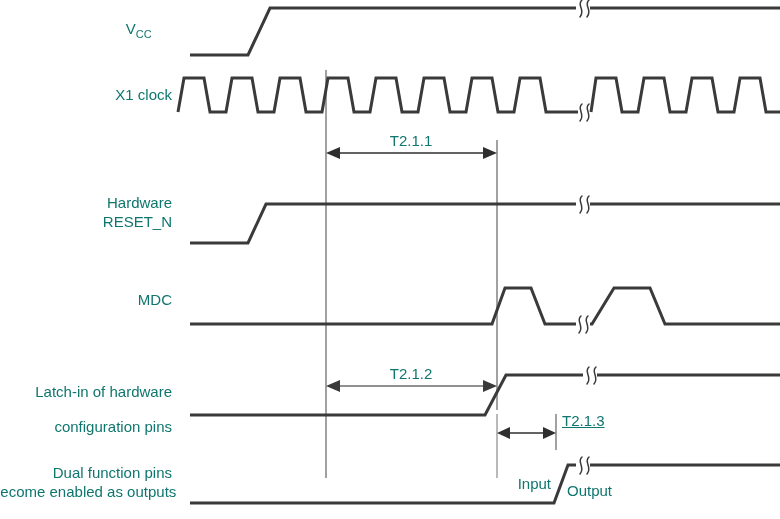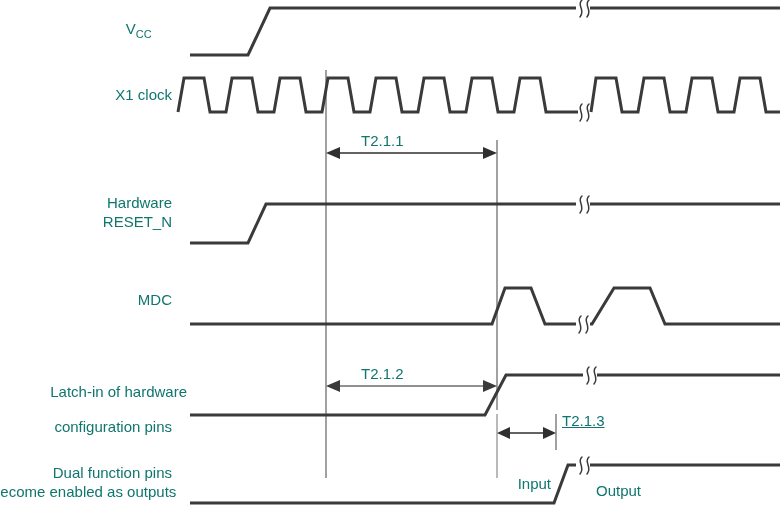--- a/index.html
+++ b/index.html
@@ -70,21 +70,21 @@
     color: #0f766e;
     font-family: "Liberation Sans", sans-serif;
     font-size: 15px;
     line-height: 19px;
     white-space: nowrap;
   }
   .lbl.right {
     text-align: right;
   }
   .lbl.center {
-    text-align: left;
+    text-align: center;
   }
   .sub {
     font-size: 11px;
     vertical-align: sub;
     letter-spacing: 0.2px;
   }
 </style>
 </head>
 <body>
 
@@ -174,30 +174,30 @@
 
   <div class="lbl right" style="left:40px; top:19px; width:112px;"><span>V</span><span class="sub">CC</span></div>
 
   <div class="lbl right" style="left:40px; top:85px; width:132px;">X1 clock</div>
 
   <div class="lbl right" style="left:20px; top:193px; width:152px;">Hardware</div>
   <div class="lbl right" style="left:40px; top:290px; width:132px;">MDC</div>
 
   <div class="lbl right" style="left:20px; top:212px; width:152px;">RESET_N</div>
 
-  <div class="lbl right" style="left:25px; top:382px; width:162px;">Latch-in of hardware</div>
+  <div class="lbl right" style="left:10px; top:382px; width:162px;">Latch-in of hardware</div>
   <div class="lbl right" style="left:10px; top:417px; width:162px;text-align:right;">configuration pins</div>
 
   <div class="lbl right" style="left:-8px; top:463px; width:180px;">Dual function pins</div>
   <div class="lbl right" style="left:-8px; top:482px; width:180px;">become enabled as outputs</div>
 
   <div class="lbl center" style="left:361px; top:131px; width:100px;">T2.1.1</div>
 
   <div class="lbl center" style="left:361px; top:364px; width:100px;">T2.1.2</div>
 
   <div class="lbl" style="left:562px; top:411px;text-decoration:underline;">T2.1.3</div>
 
 
   <div class="lbl right" style="left:460px; top:474px; width:91px;">Input</div>
 
-  <div class="lbl" style="left:596px; top:481px;text-align:center;">Output</div>
+  <div class="lbl" style="left:567px; top:481px;text-align:center;">Output</div>
 
 </div>
 
 </body></html>

